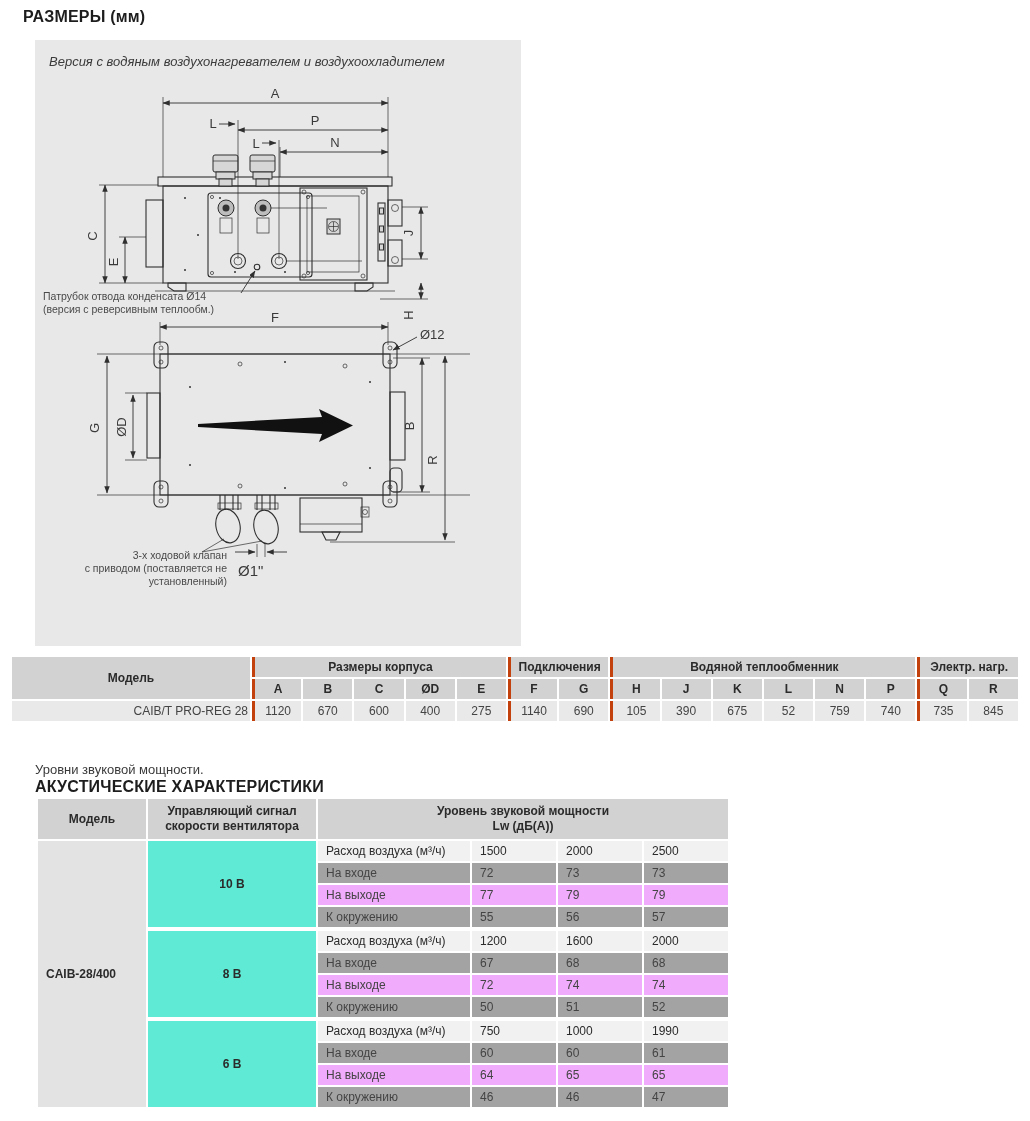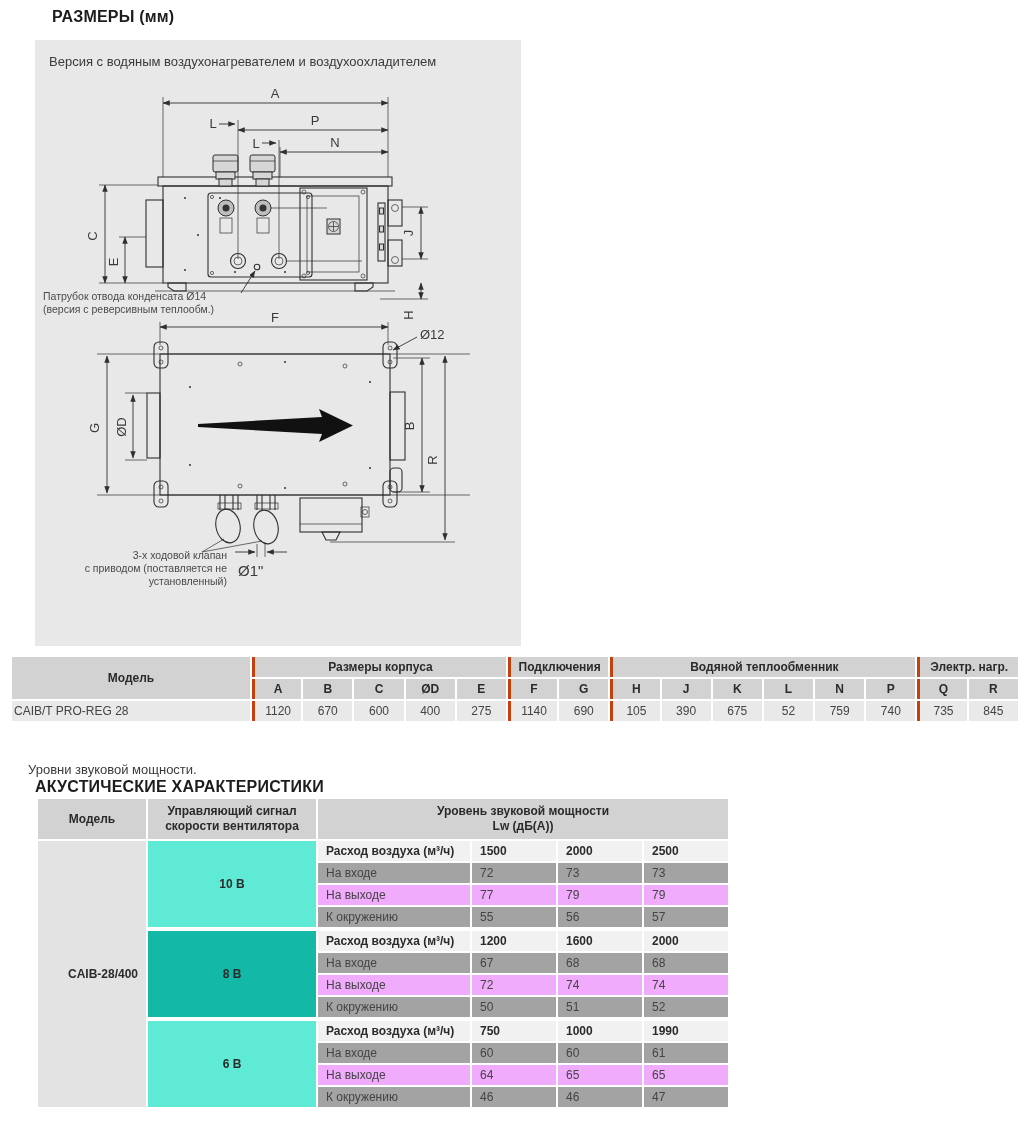--- a/index.html
+++ b/index.html
@@ -3,61 +3,61 @@
 <meta charset="utf-8">
 <style>
   html,body{margin:0;padding:0;background:#fff;}
   body{width:1030px;height:1121px;position:relative;font-family:"Liberation Sans",sans-serif;color:#333;}
   .abs{position:absolute;}
 
   h1.sec-title{font-size:16px;font-weight:bold;color:#1d1d1d;margin:0;letter-spacing:.2px;}
 
   
   .panel{left:35px;top:40px;width:486px;height:606px;background:#e8e8e8;}
-  .panel-sub{position:absolute;left:14px;top:14px;font-size:13px;color:#3a3a3a;}
+  .panel-sub{position:absolute;left:14px;top:14px;font-size:13px;color:#3a3a3a;font-style:italic;}
   .panel svg{position:absolute;left:0;top:0;}
   .ol{stroke:#2f2f2f;stroke-width:1.1;fill:none;}
   .thin{stroke:#2f2f2f;stroke-width:.7;fill:none;}
   .dim{stroke:#2f2f2f;stroke-width:.9;fill:none;}
   .fillg{fill:#d6d6d6;stroke:#2f2f2f;stroke-width:1;}
   .filld{fill:#bdbdbd;stroke:#2f2f2f;stroke-width:1;}
   .dot{fill:#333;}
   text.dimt{font:13px "Liberation Sans",sans-serif;fill:#3a3a3a;}
   text.note{font:10.5px "Liberation Sans",sans-serif;fill:#4a4a4a;}
 
   
   table{border-collapse:separate;border-spacing:2px;table-layout:fixed;}
   .dim-table{left:10px;top:655px;width:1010px;font-size:12px;}
   .dim-table td{height:20px;text-align:center;vertical-align:middle;padding:0 2px;overflow:hidden;white-space:nowrap;}
   .dim-table .hdr td{background:#d2d2d2;font-weight:bold;color:#2b2b2b;}
   .dim-table .data td{background:#e9e9e9;color:#444;}
-  .dim-table td.model-c{text-align:left;padding-left:2px;}
+  .dim-table td.model-c{text-align:right;padding-left:2px;}
   .dim-table td.gs{border-left:3px solid #c2410c;}
 
   
   .ac-title{left:35px;top:778px;}
-  .ac-sub{left:28px;top:762px;font-size:13px;color:#3a3a3a;}
+  .ac-sub{left:35px;top:762px;font-size:13px;color:#3a3a3a;}
   .ac-table{left:36px;top:797px;width:694px;font-size:12px;}
   .ac-table td,.ac-table th{height:20px;vertical-align:middle;padding:0 8px;overflow:hidden;white-space:nowrap;}
   .ac-table th{background:#d2d2d2;font-weight:bold;color:#2b2b2b;height:40px;text-align:center;white-space:normal;line-height:1.25;}
   .ac-table td{background:#e7e7e7;color:#444;}
-  .ac-table td.model{background:#e3e3e3;text-align:right;font-weight:bold;color:#2b2b2b;}
+  .ac-table td.model{background:#e3e3e3;text-align:left;font-weight:bold;color:#2b2b2b;}
   .ac-table td.sig{background:#5eead4;text-align:center;font-weight:bold;color:#2b2b2b;}
-  .ac-table td.sig.alt{background:#14b8a6;}
+  .ac-table td.sig.alt{background:#5eead4;}
   .ac-table td.c{text-align:left;}
   .ac-table tr.r-flow td.lab{font-weight:bold;color:#2b2b2b;}
-  .ac-table tr.r-flow td.lab,.ac-table tr.r-flow td.c{background:#f1f1f1;font-weight:bold;color:#2b2b2b;}
+  .ac-table tr.r-flow td.lab,.ac-table tr.r-flow td.c{background:#f1f1f1;font-weight:normal;color:#2b2b2b;}
   .ac-table tr.r-a td.lab,.ac-table tr.r-a td.c{background:#a3a3a3;}
   .ac-table tr.r-b td.lab,.ac-table tr.r-b td.c{background:#f0abfc;}
   .ac-table tr.sep td{border-top:2px solid #fff;}
 </style>
 </head>
 <body>
 
-<h1 class="abs sec-title" style="left:52px;top:8px;">РАЗМЕРЫ (мм)</h1>
+<h1 class="abs sec-title" style="left:23px;top:8px;">РАЗМЕРЫ (мм)</h1>
 
 <div class="abs panel">
   <div class="panel-sub">Версия с водяным воздухонагревателем и воздухоохладителем</div>
   <svg width="486" height="606" viewBox="0 0 486 606">
     <defs>
       <marker id="ae" markerWidth="9" markerHeight="8" refX="7.5" refY="3" orient="auto">
           <path d="M0,0 L8,3 L0,6 Z" fill="#2f2f2f"></path>
         </marker>
       <marker id="as" markerWidth="9" markerHeight="8" refX="0.5" refY="3" orient="auto">
           <path d="M8,0 L0,3 L8,6 Z" fill="#2f2f2f"></path>

